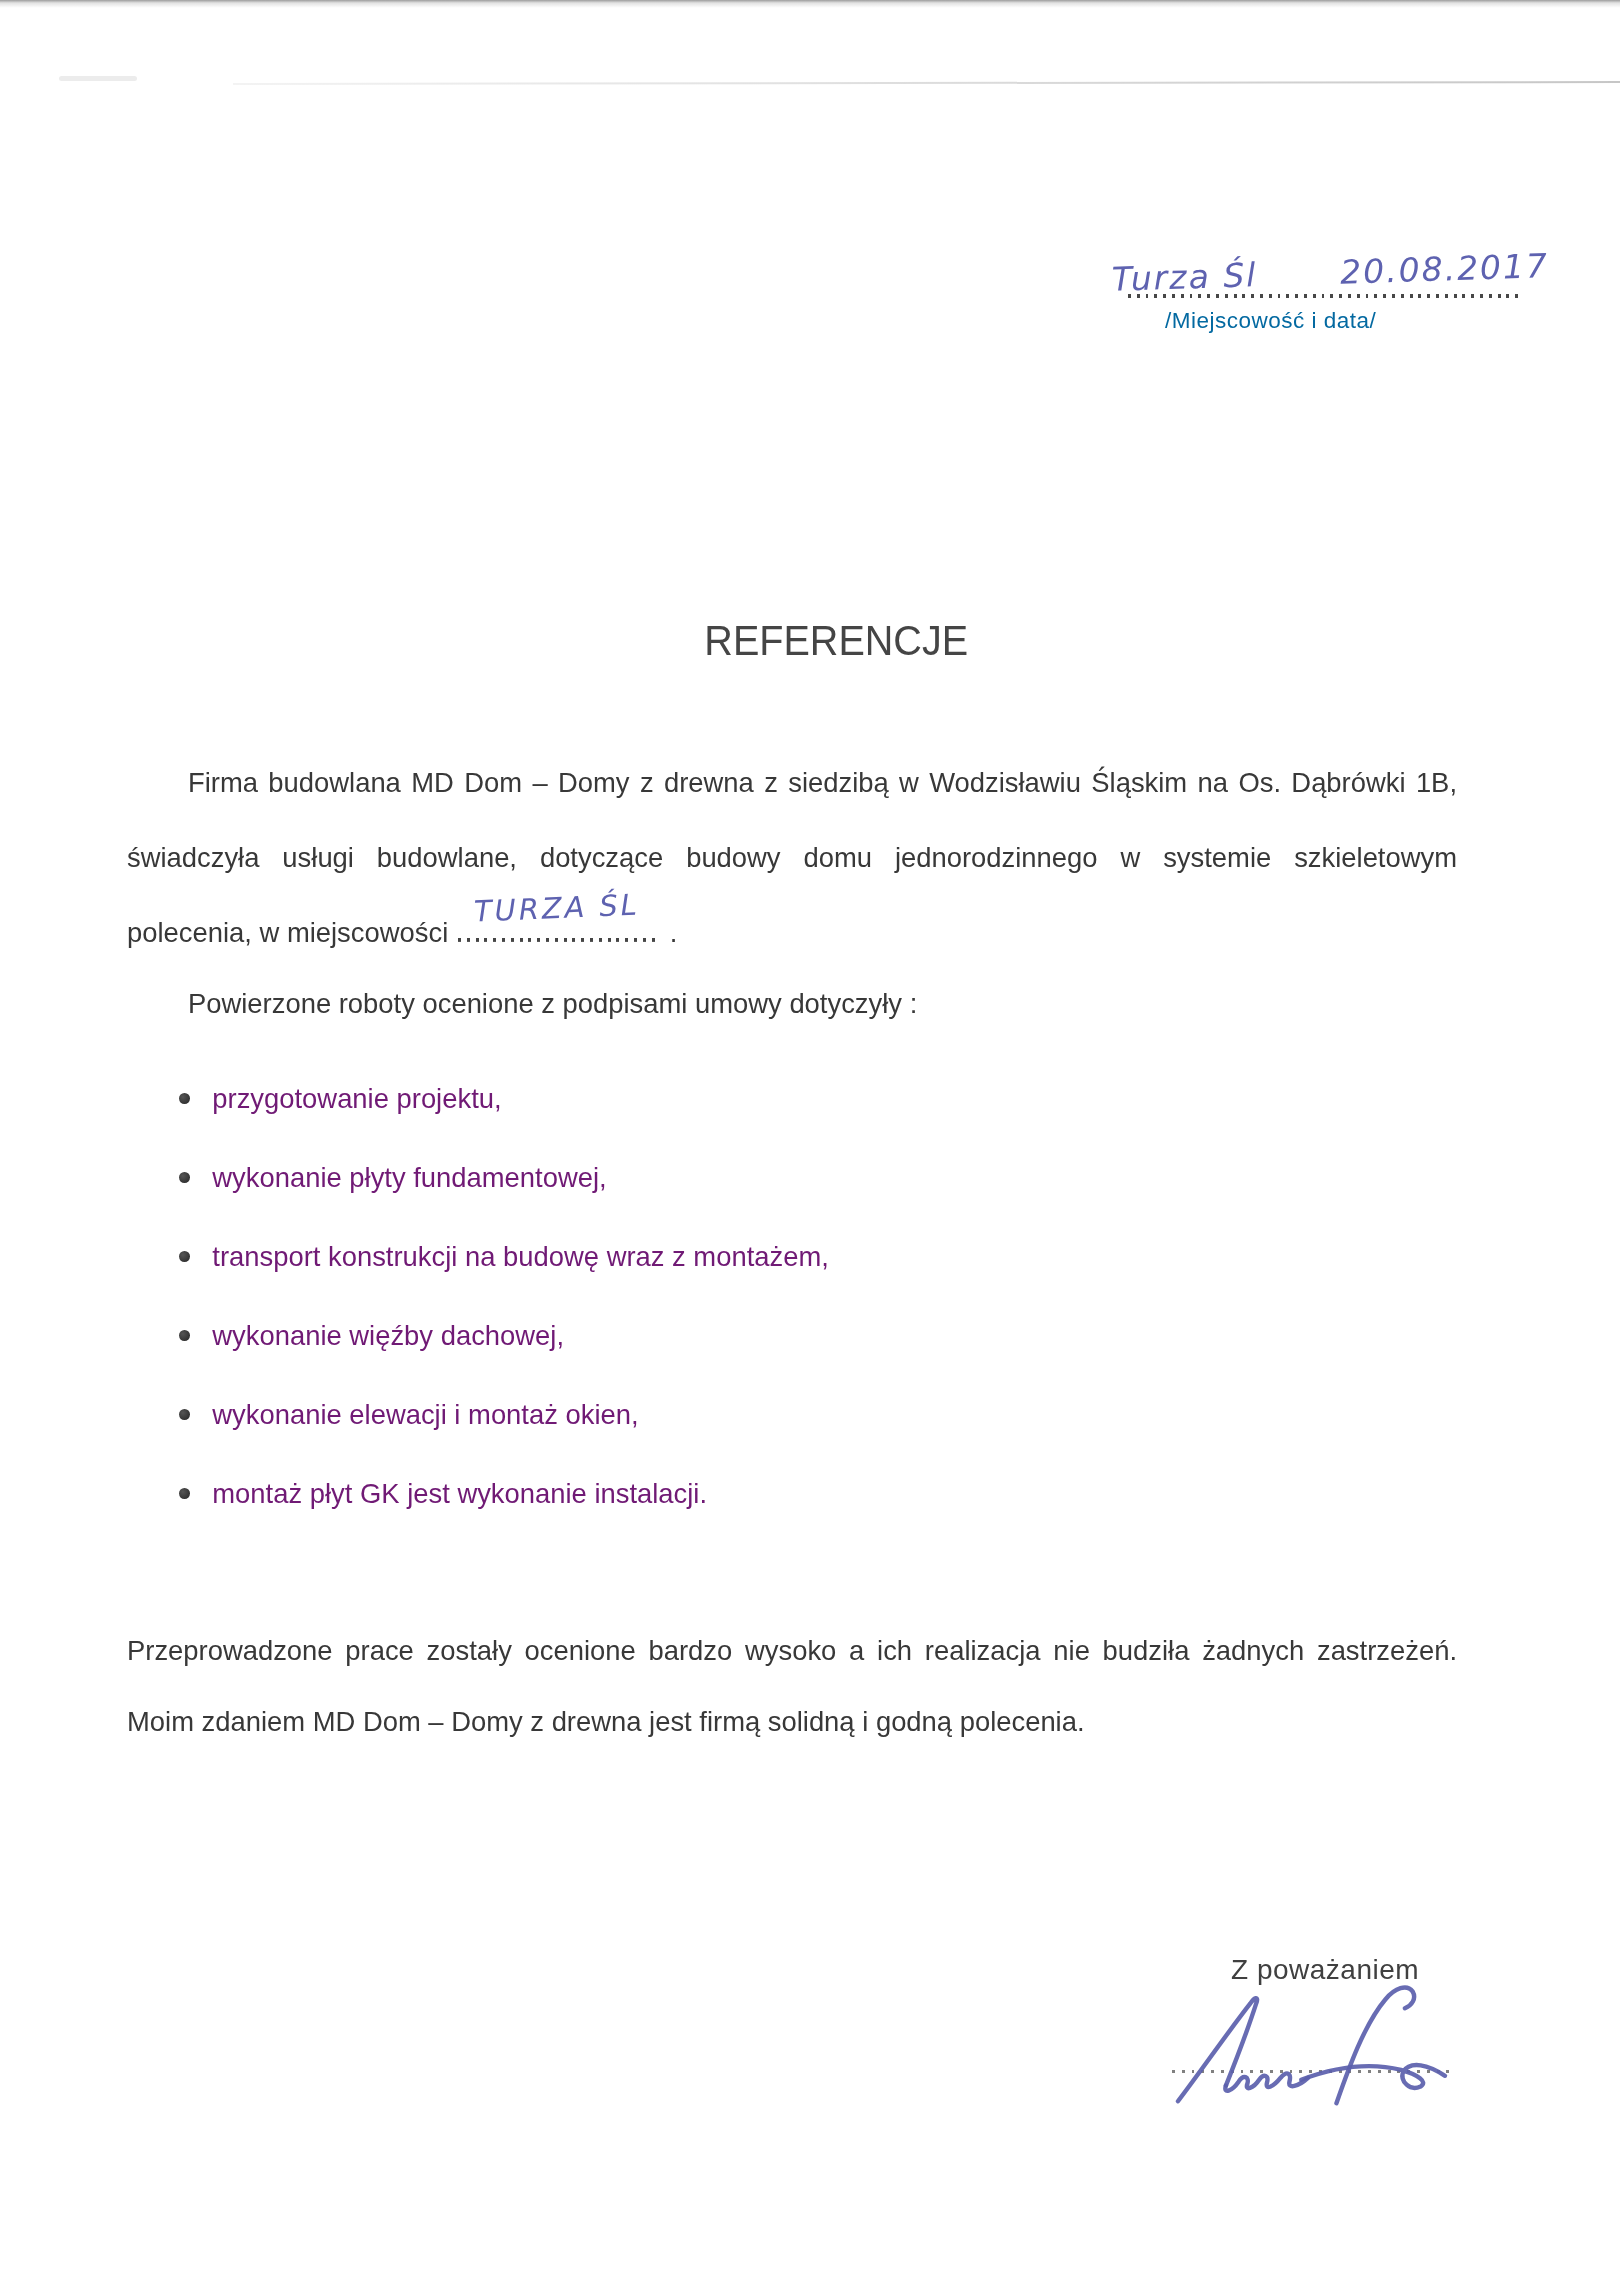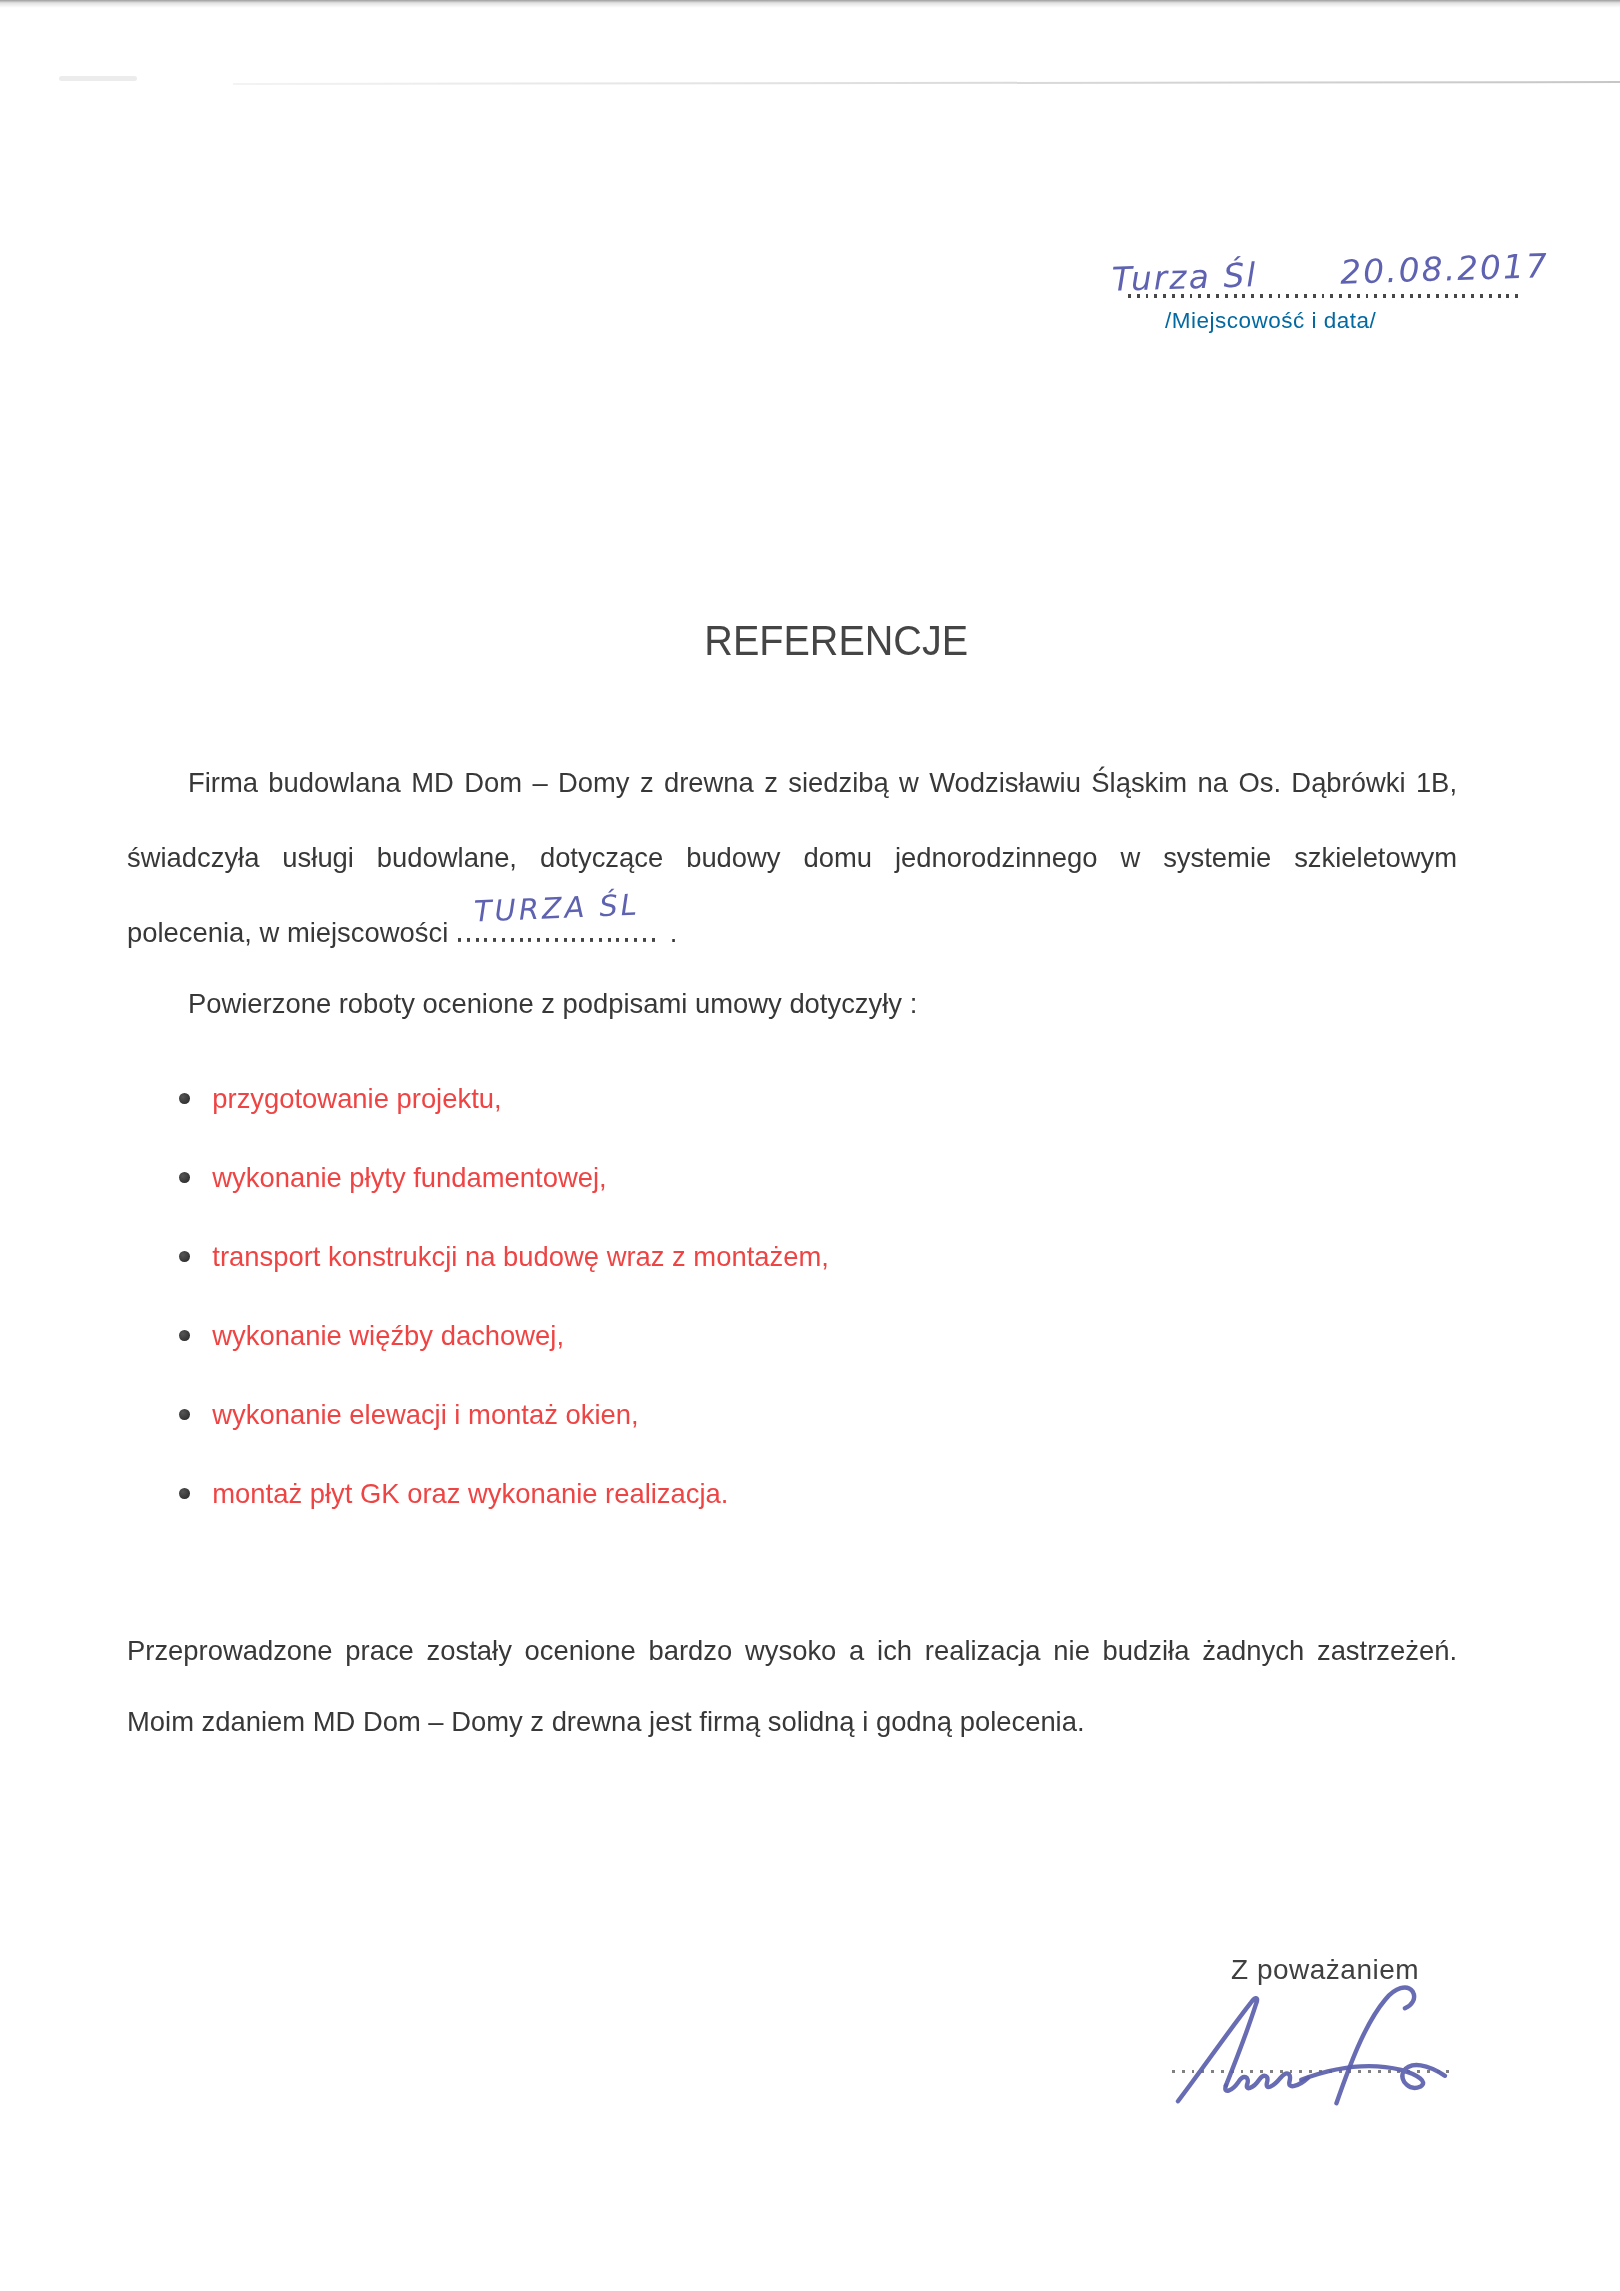--- a/index.html
+++ b/index.html
@@ -88,21 +88,21 @@
   .bullets{
     position:absolute;top:1059px;left:179px;width:1274px;
     margin:0;padding:0;list-style:none;
   }
   .bullets li{display:flex;align-items:center;height:79px;}
   .dot{
     width:10.8px;height:10.8px;border-radius:50%;
     background:radial-gradient(circle at 35% 35%, #555 0%, #333 70%);
     margin-right:22.5px;flex:none;
   }
-  .li-text{font-size:27.4px;color:#ef4444;}
+  .li-text{font-size:27.4px;color:#701a75;}
 
   .closing{top:1615px;}
   .closing .line{line-height:71px;}
 
   
   .signoff{
     position:absolute;top:1954px;left:1231px;
     font-size:28px;color:#404040;letter-spacing:0.5px;
   }
   .sig-dotted{
@@ -162,21 +162,21 @@
     <li>
         <span class="dot"></span>
         <span class="li-text">wykonanie więźby dachowej,</span>
       </li>
     <li>
         <span class="dot"></span>
         <span class="li-text">wykonanie elewacji i montaż okien,</span>
       </li>
     <li>
         <span class="dot"></span>
-        <span class="li-text">montaż płyt GK oraz wykonanie realizacja.</span>
+        <span class="li-text">montaż płyt GK jest wykonanie instalacji.</span>
       </li>
   </ul>
 
   <div class="para closing">
     <div class="line just">Przeprowadzone prace zostały ocenione bardzo wysoko a ich realizacja nie budziła żadnych zastrzeżeń.</div>
     <div class="line">Moim zdaniem MD Dom – Domy z drewna jest firmą solidną i godną polecenia.</div>
   </div>
 
   <div class="signoff">Z poważaniem</div>
 

